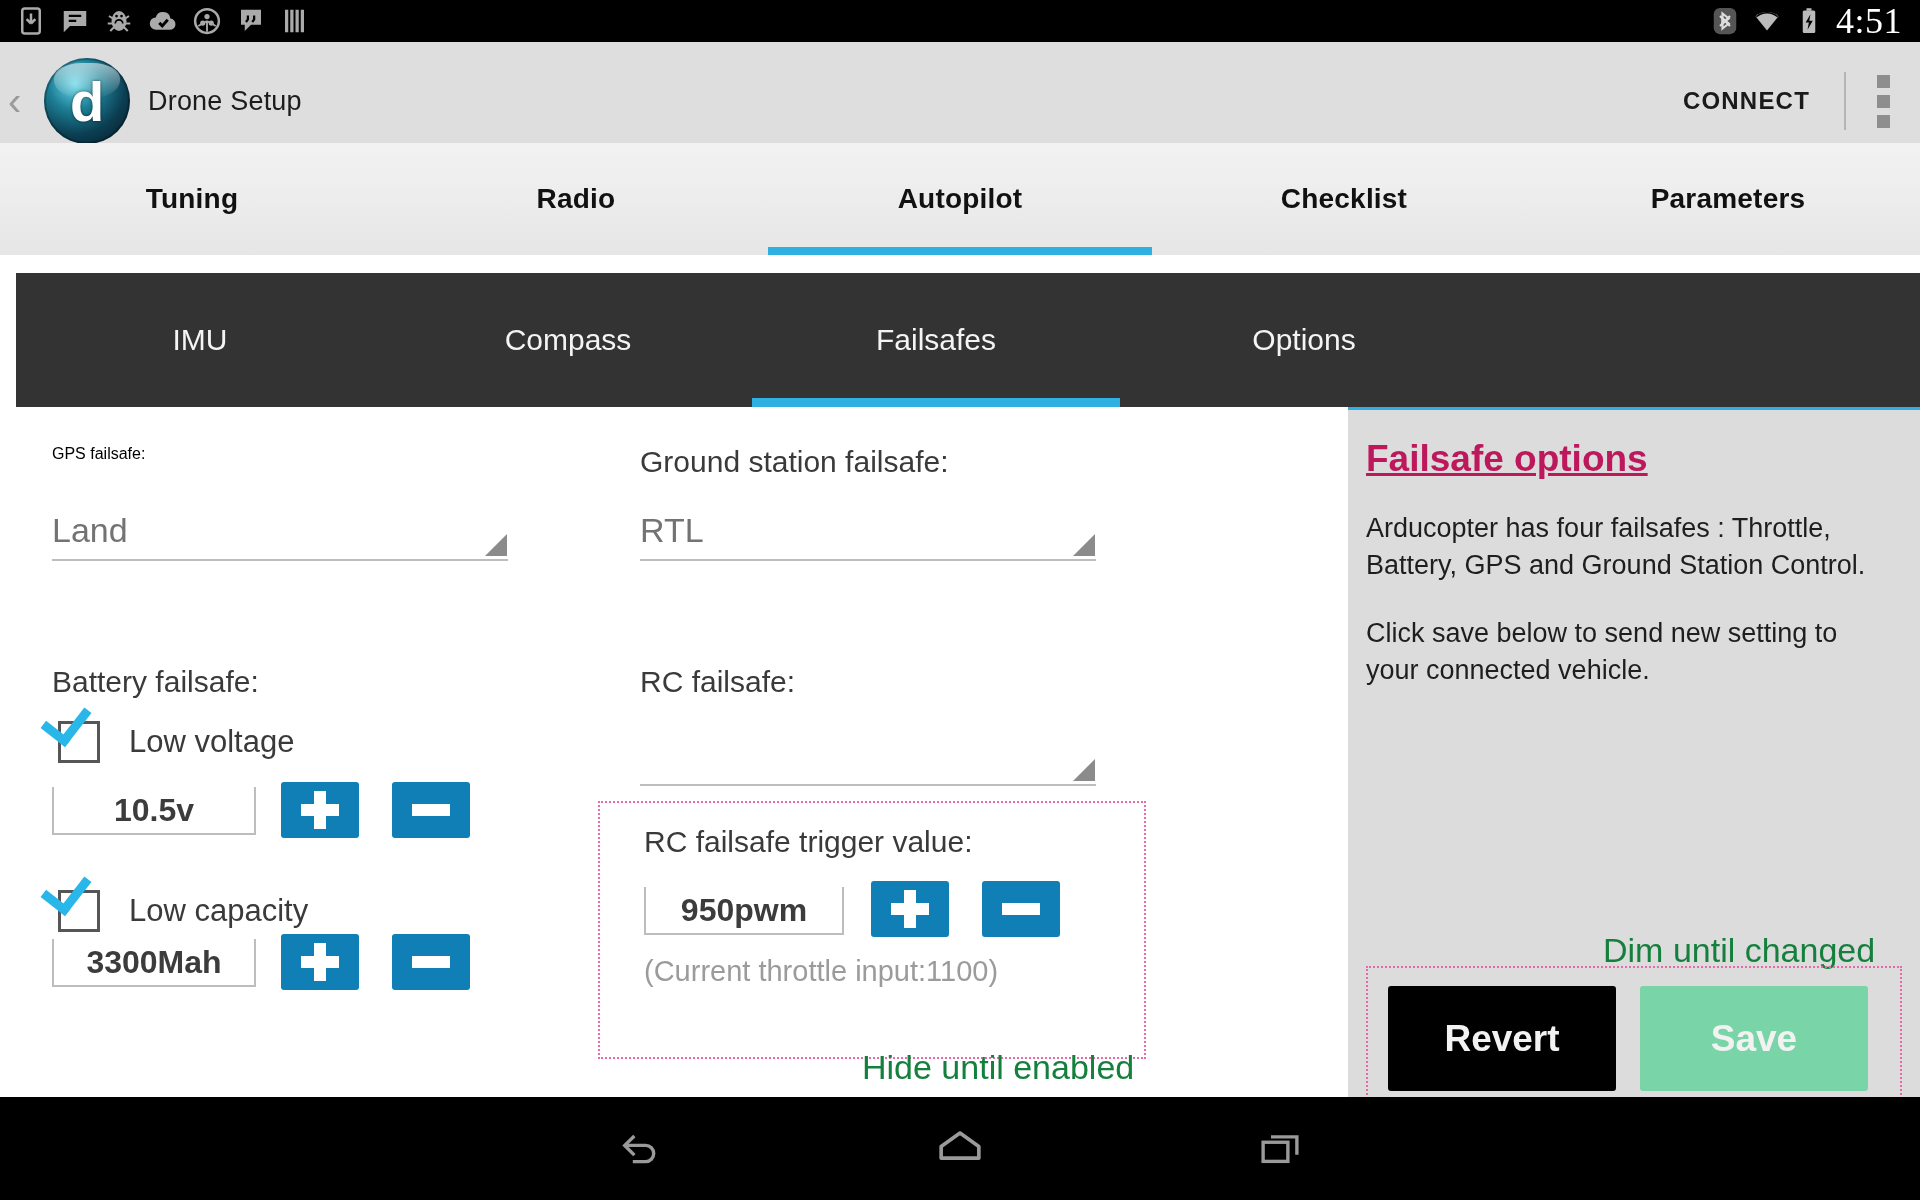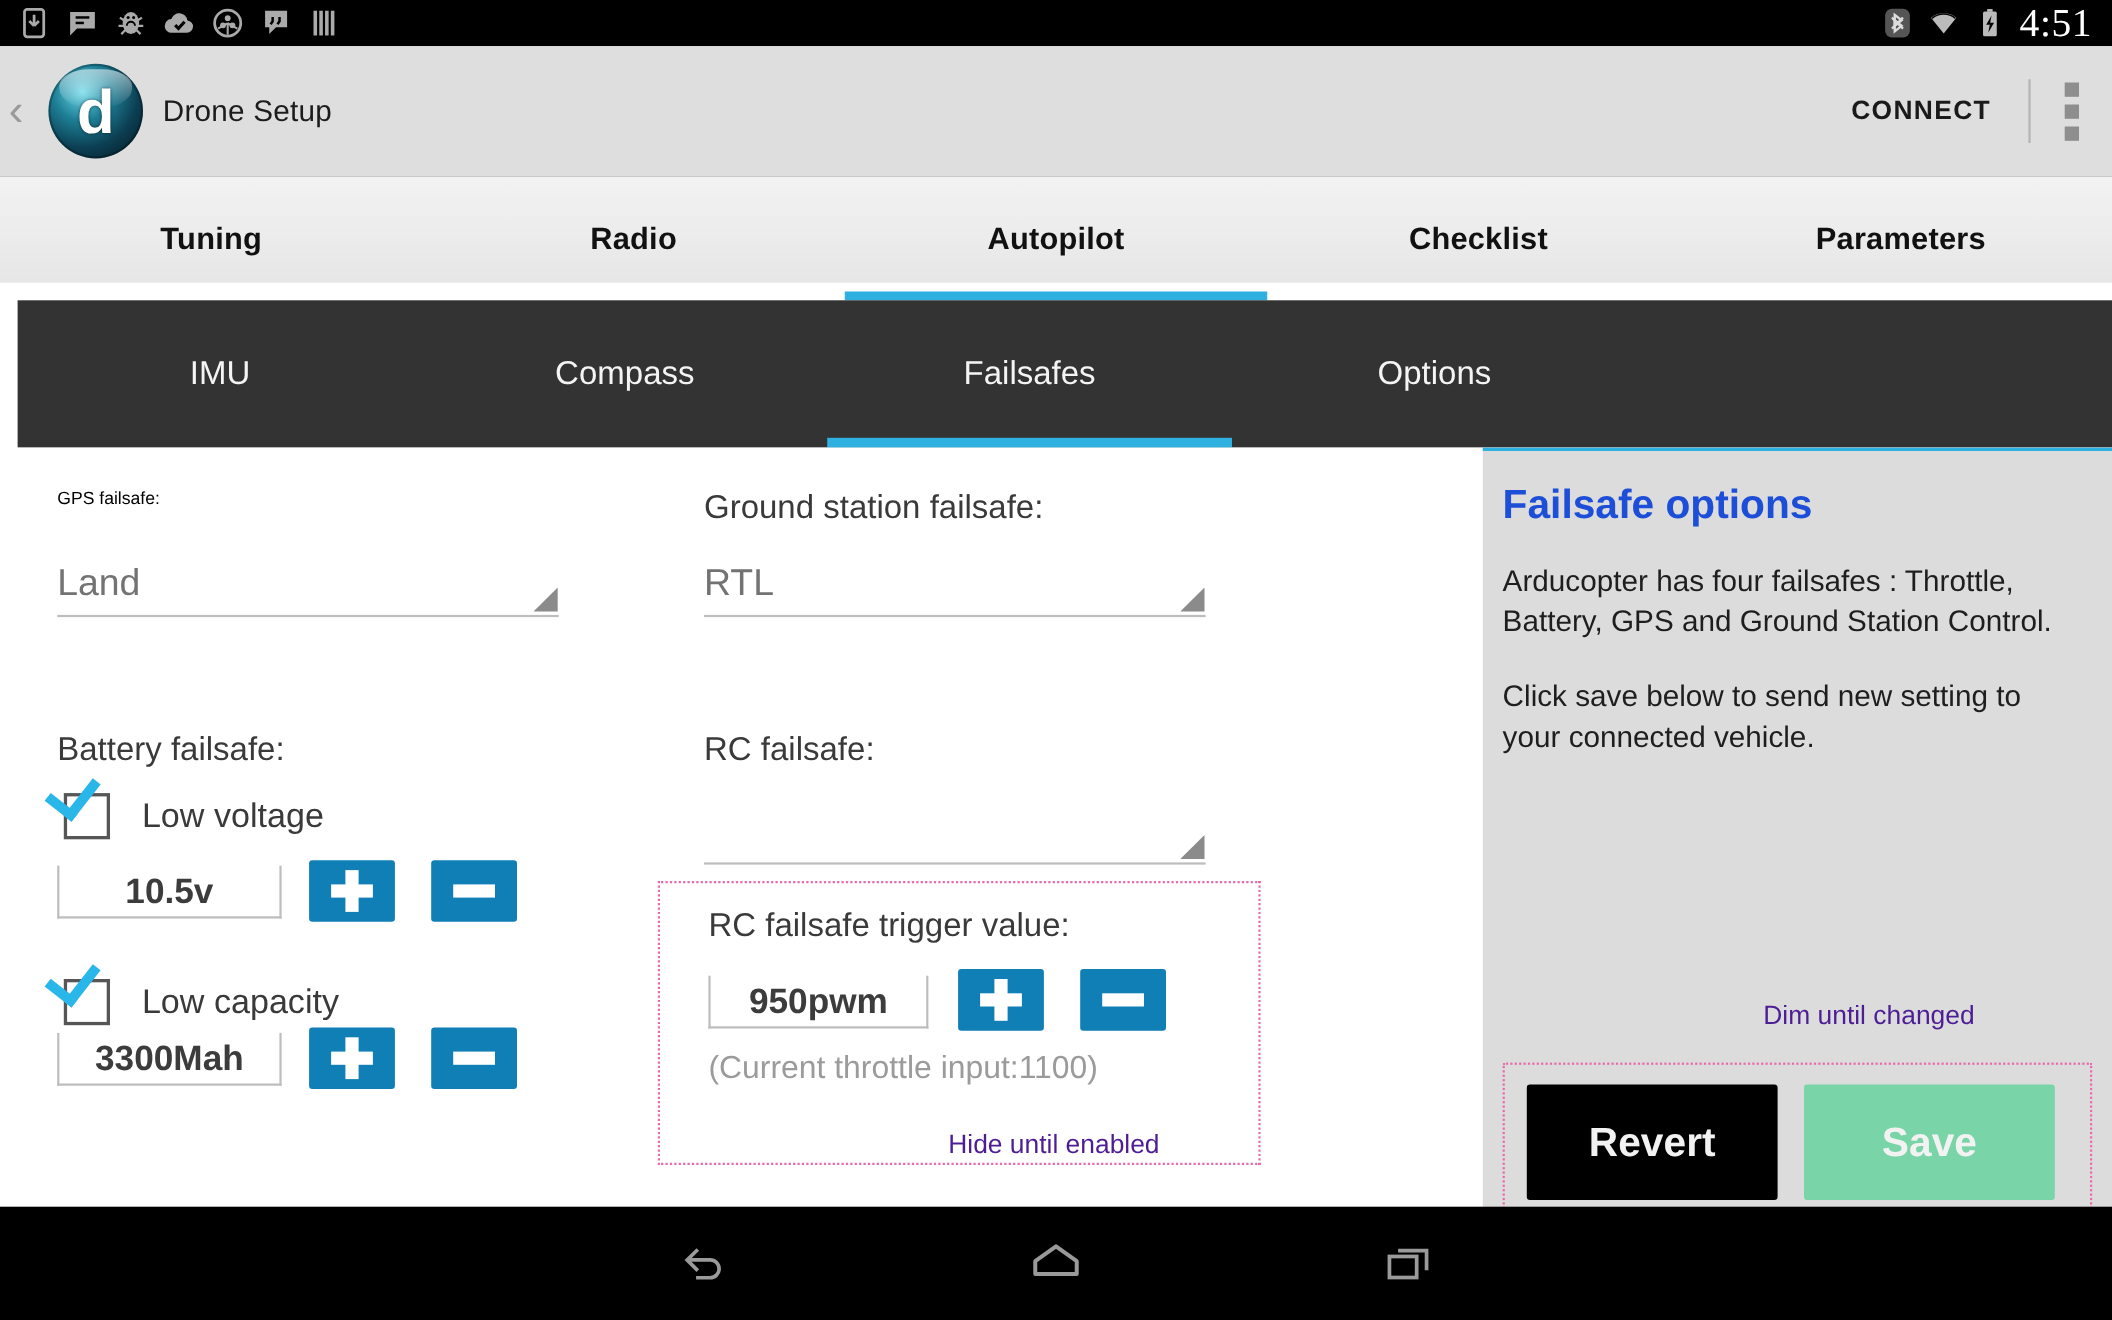--- a/index.html
+++ b/index.html
@@ -60,21 +60,21 @@
   }
   .ab-sep{width:2px;height:58px;background:#b4b4b4;}
   .ab-overflow{
     width:74px;height:100%;display:flex;flex-direction:column;
     align-items:center;justify-content:center;gap:7px;cursor:pointer;
   }
   .ab-overflow i{display:block;width:13px;height:13px;background:#8e8e8e;}
 
   
   .tabbar{
-    position:absolute;left:0;top:161px;width:1920px;height:96px;
+    position:absolute;left:0;top:143px;width:1920px;height:112px;
     background:linear-gradient(180deg,#f2f2f2 0%,#ececec 55%,#e6e6e6 100%);
     display:flex;align-items:flex-start;
   }
   .tab{
     flex:1 1 0;height:112px;position:relative;
     display:flex;align-items:center;justify-content:center;
     font-size:28px;font-weight:bold;color:#111;cursor:pointer;
     letter-spacing:.2px;
   }
   .tab.active{color:#111;}
@@ -141,28 +141,28 @@
   .chk:after{
     content:"";position:absolute;left:4px;top:-8px;width:34px;height:22px;
     border-left:9px solid #29b6e8;border-bottom:9px solid #29b6e8;
     transform:rotate(-52deg);transform-origin:left bottom;
   }
   .chk-row{display:flex;align-items:center;gap:29px;}
   .chk-row .lbl{font-size:31px;color:#3a3a3a;}
 
   .dotbox{border:2px dotted #e86aaa;}
 
-  .annot{color:#4c1d95;font-size:24px;white-space:nowrap;}
+  .annot{color:#15803d;font-size:34px;white-space:nowrap;margin-top:21px;}
 
   
   .sidepanel{
     position:absolute;left:1348px;top:0;width:572px;height:690px;
     background:#dcdcdc;border-top:3px solid #2eb0e0;
   }
-  .sp-title{font-size:37px;font-weight:bold;color:#1d4ed8;}
+  .sp-title{font-size:37px;font-weight:bold;color:#be185d;text-decoration:underline;}
   .sp-para{font-size:27px;color:#1e1e1e;line-height:1.36;}
 
   .bigbtn{
     width:228px;height:105px;border-radius:3px;
     display:flex;align-items:center;justify-content:center;cursor:pointer;
     font-size:37px;font-weight:bold;color:#f2f2f2;
   }
 
   
   .navbar{

